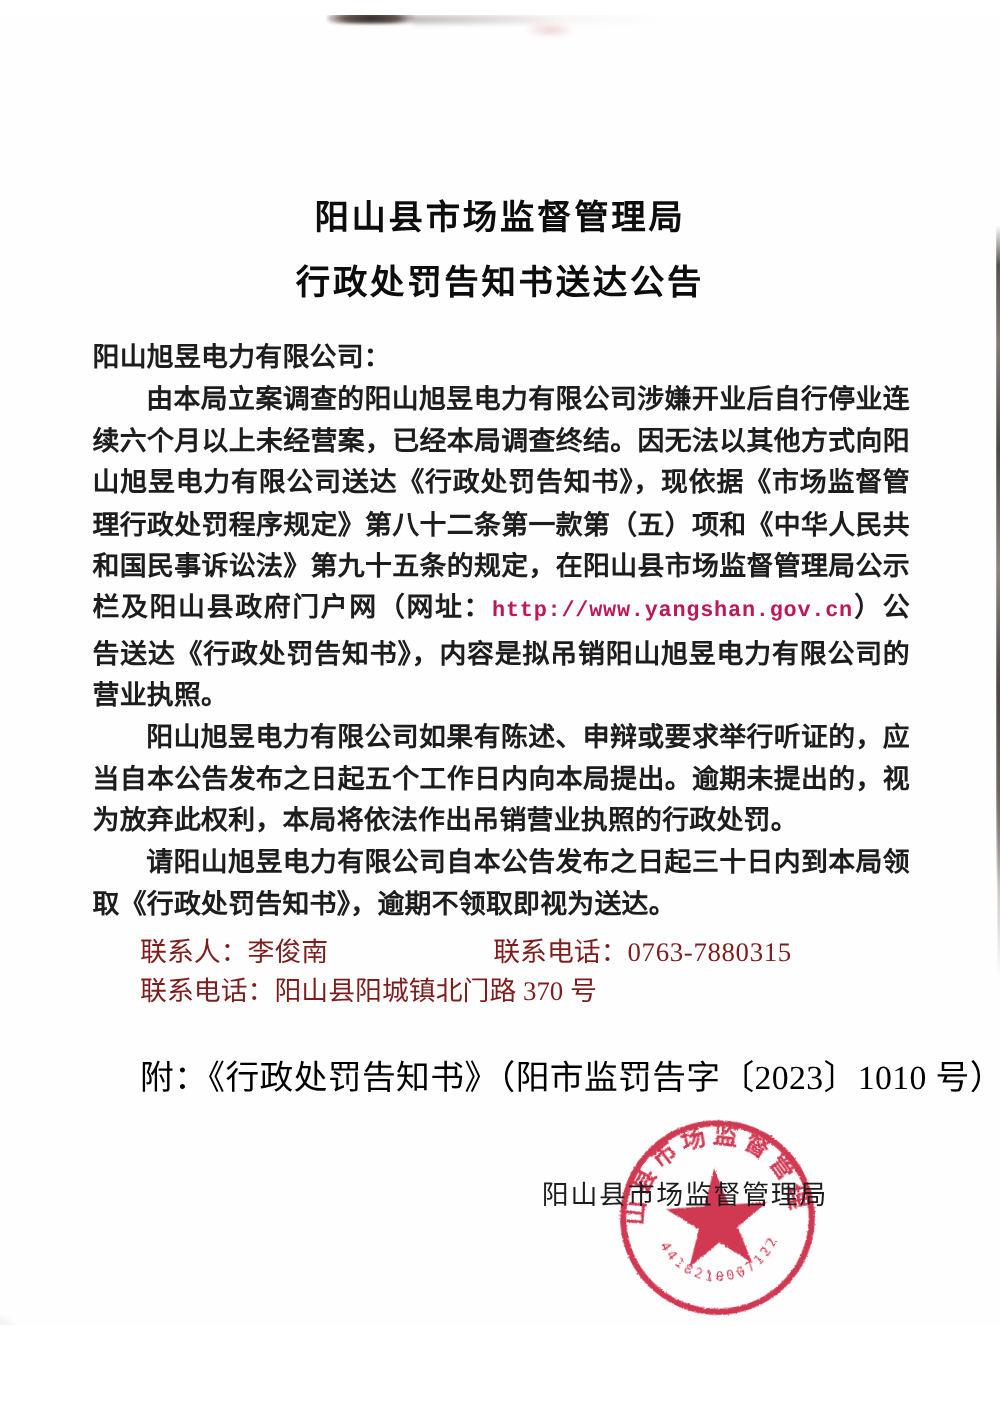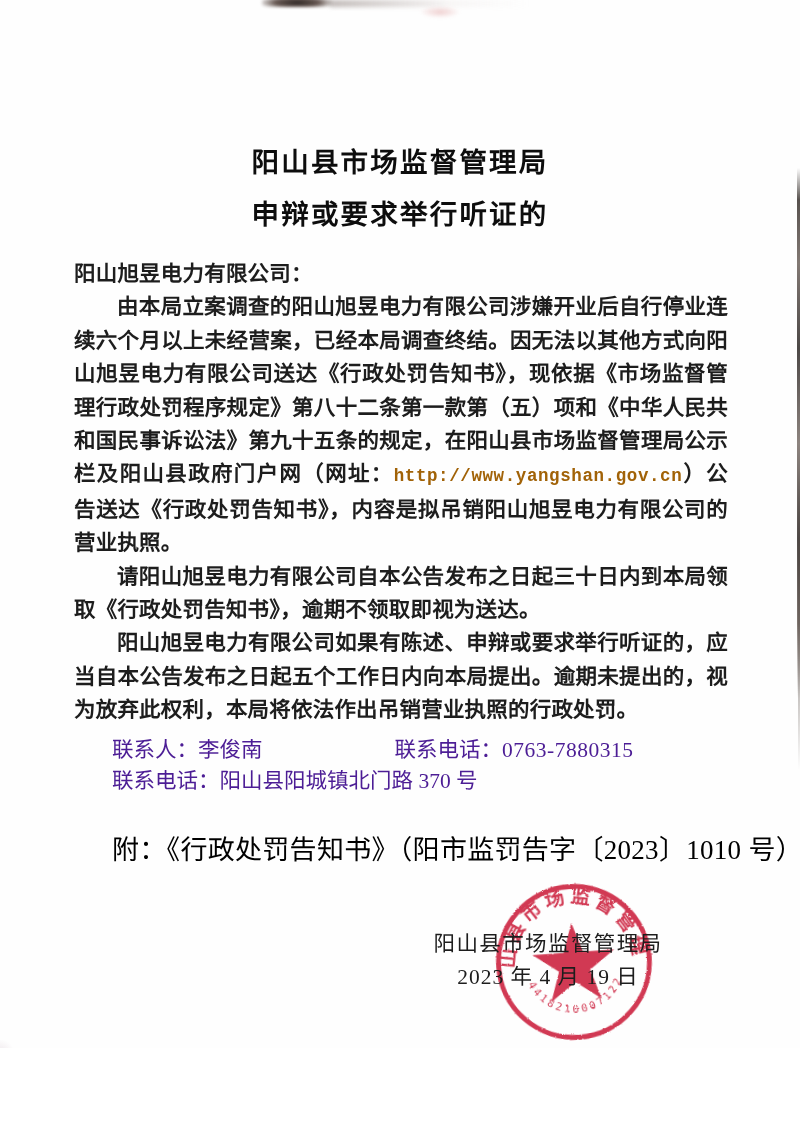--- a/index.html
+++ b/index.html
@@ -9,21 +9,21 @@
     background: #ffffff;
   }
   body {
     font-family: "Liberation Serif", "DejaVu Serif", serif;
     color: #1a1a1a;
   }
   .page {
     position: relative;
     width: 800px;
     height: 1048px;
-    margin: 0 auto;
+    margin: 12px auto;
     background: #fefefe;
     overflow: hidden;
     box-sizing: border-box;
   }
 
   
   .scan-top-smudge {
     position: absolute;
     top: -4px;
     left: 262px;
@@ -121,35 +121,35 @@
     text-justify: inter-character;
     letter-spacing: .2px;
     margin: 0;
     font-weight: bold;
   }
   .para.indent { text-indent: 2em; }
   .para.addressee { margin-bottom: 0px; }
   .url {
     font-family: "Liberation Mono", "DejaVu Sans Mono", monospace;
     font-size: 17.5px;
-    color: #a16207;
+    color: #be185d;
     letter-spacing: .6px;
   }
 
   
   .contacts {
     position: absolute;
     top: 735px;
     left: 112px;
     width: 620px;
   }
   .contact-row {
     font-size: 21.5px;
     line-height: 31px;
-    color: #4c1d95;
+    color: #7f1d1d;
     white-space: nowrap;
   }
   .contact-gap { display: inline-block; width: 132px; }
   .num { font-family: "Liberation Serif", "DejaVu Serif", serif; letter-spacing: .5px; }
 
   
   .attachment {
     position: absolute;
     top: 828px;
     left: 112px;
@@ -197,32 +197,32 @@
 
   <div class="scan-top-smudge"></div>
   <div class="scan-top-smudge2"></div>
   <div class="scan-top-pink"></div>
   <div class="scan-right-edge"></div>
   <div class="scan-right-edge2"></div>
   <div class="scan-left-tint"></div>
 
   <div class="title-block">
     <div class="title-line">阳山县市场监督管理局</div>
-    <div class="title-line">申辩或要求举行听证的</div>
+    <div class="title-line">行政处罚告知书送达公告</div>
   </div>
 
   <div class="body-block">
 
     <p class="para addressee">阳山旭昱电力有限公司：</p>
 
     <p class="para indent"><span>由本局立案调查的阳山旭昱电力有限公司涉嫌开业后自行停业连续六个月以上未经营案，已经本局调查终结。因无法以其他方式向阳山旭昱电力有限公司送达《行政处罚告知书》，现依据《市场监督管理行政处罚程序规定》第八十二条第一款第（五）项和《中华人民共和国民事诉讼法》第九十五条的规定，在阳山县市场监督管理局公示栏及阳山县政府门户网（网址：</span><span class="url">http://www.yangshan.gov.cn</span><span>）公告送达《行政处罚告知书》，内容是拟吊销阳山旭昱电力有限公司的营业执照。</span></p>
 
+    <p class="para indent">阳山旭昱电力有限公司如果有陈述、申辩或要求举行听证的，应当自本公告发布之日起五个工作日内向本局提出。逾期未提出的，视为放弃此权利，本局将依法作出吊销营业执照的行政处罚。</p>
+
     <p class="para indent">请阳山旭昱电力有限公司自本公告发布之日起三十日内到本局领取《行政处罚告知书》，逾期不领取即视为送达。</p>
-
-    <p class="para indent">阳山旭昱电力有限公司如果有陈述、申辩或要求举行听证的，应当自本公告发布之日起五个工作日内向本局提出。逾期未提出的，视为放弃此权利，本局将依法作出吊销营业执照的行政处罚。</p>
 
   </div>
 
   <div class="contacts">
     <div class="contact-row">
       <span>联系人：</span><span>李俊南</span><span class="contact-gap"></span><span>联系电话：</span><span class="num">0763-7880315</span>
     </div>
     <div class="contact-row">
       <span>联系电话：</span><span>阳山县阳城镇北门路 370 号</span>
     </div>
@@ -248,16 +248,15 @@
         <text font-family="'DejaVu Sans Mono','Liberation Mono',monospace" font-size="13" fill="#c8102e" letter-spacing="3.5">
           <textPath href="#sealArcBottom" startOffset="50%" text-anchor="middle">4418210007122</textPath>
         </text>
         <polygon fill="#c8102e" points="100,52 111.8,88.2 149.9,88.2 119,110.6 130.9,146.8 100,124.4 69.1,146.8 81,110.6 50.1,88.2 88.2,88.2"></polygon>
       </g>
     </svg>
   </div>
 
   <div class="signature">
     <div class="sig-line">阳山县市场监督管理局</div>
-    <div class="sig-line sig-date">2023 年 4 月 19 日</div>
   </div>
 
 </div>
 
 </body></html>

